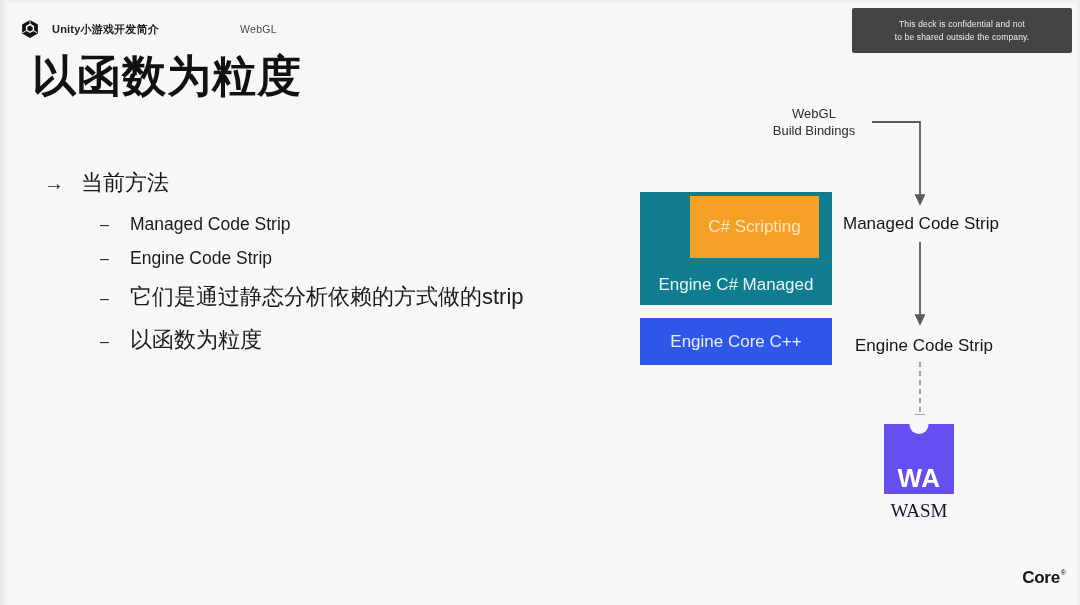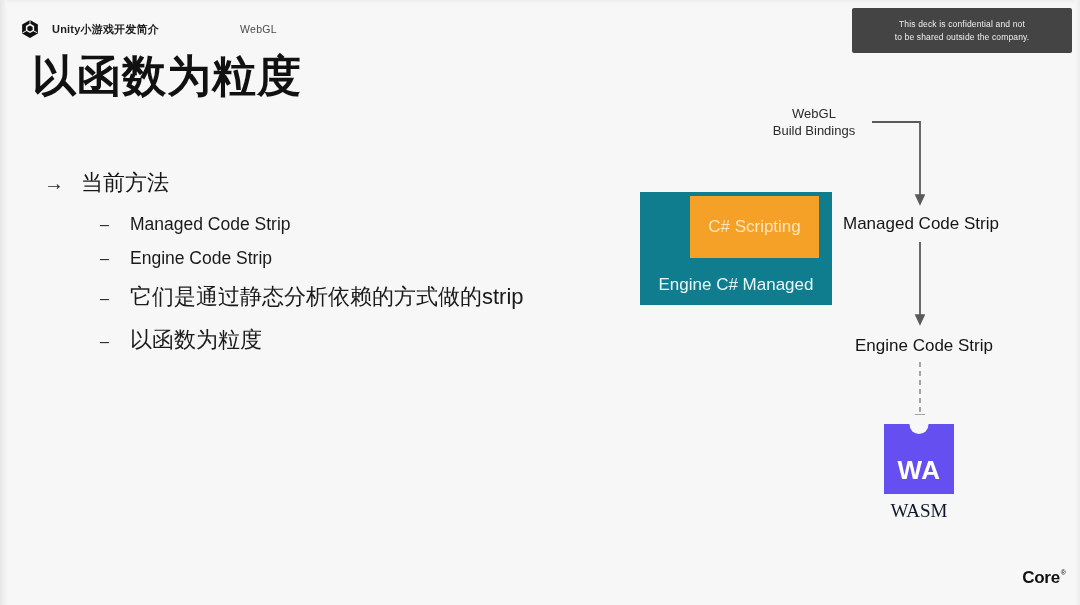--- a/index.html
+++ b/index.html
@@ -227,21 +227,21 @@
     height: 19px;
     border-radius: 0 0 12px 12px;
     background: #f7f7f7;
   }
   .wasm-logo .wasm-letters {
     position: absolute;
     inset: 0;
     display: flex;
     align-items: flex-end;
     justify-content: center;
-    padding-bottom: 8px;
+    padding-bottom: 0;
     color: #ffffff;
     font-size: 26px;
     font-weight: bold;
     letter-spacing: .5px;
   }
   .wasm-caption {
     position: absolute;
     left: 884px; top: 500px;
     width: 70px;
     text-align: center;
@@ -332,20 +332,23 @@
   <div class="stack-teal-frame"></div>
 
   <div class="stack-orange">
     <span>C# Scripting</span>
   </div>
 
   <div class="stack-bindings-label">
     <span>Engine C# Managed</span>
   </div>
 
+  <div class="stack-blue">
+    <span>Engine Core C++</span>
+  </div>
 
   <div class="webgl-build-label">
     <div>WebGL</div>
     <div>Build Bindings</div>
   </div>
 
   <svg class="flow-svg" viewBox="0 0 1080 605">
     <defs>
       <marker id="head" markerWidth="7" markerHeight="7" refX="3.2" refY="3" orient="auto">
         <path d="M0,0 L6.4,3 L0,6 z" fill="#5a5a5a"></path>

